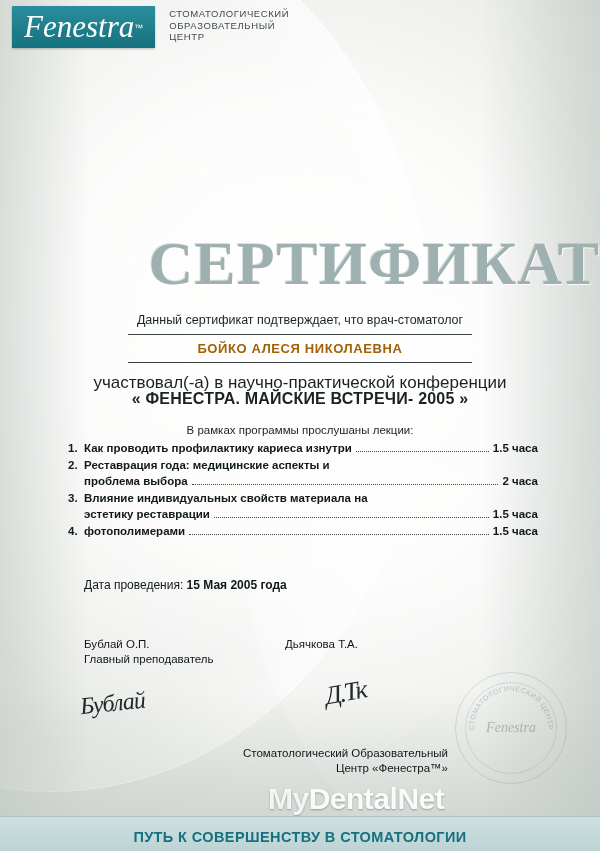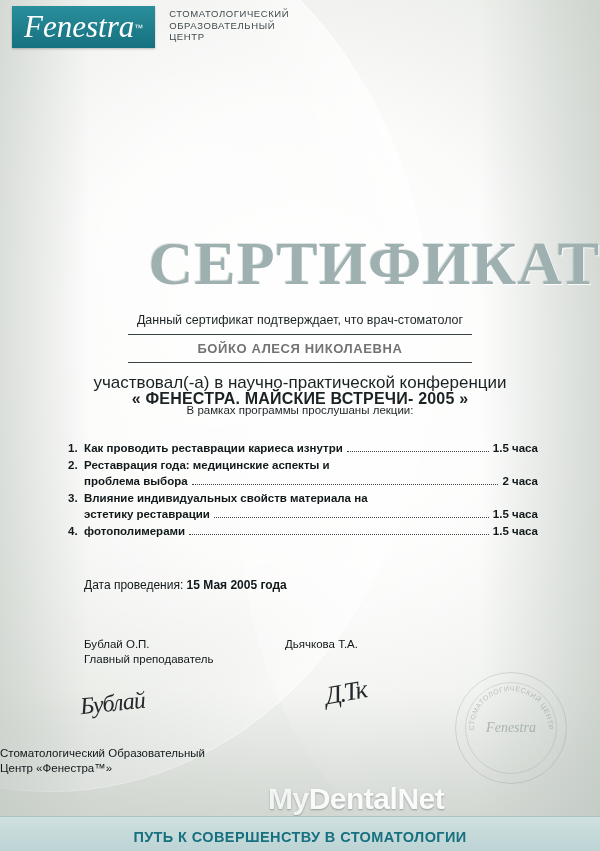--- a/index.html
+++ b/index.html
@@ -146,34 +146,34 @@
     display: inline-block;
     border-top: 1px solid #3a4446;
     border-bottom: 1px solid #3a4446;
     padding: 4px 22px 5px 22px;
     min-width: 300px;
   }
   .name-text {
     font-size: 13px;
     font-weight: bold;
     letter-spacing: 0.6px;
-    color: #737373;
+    color: #a16207;
   }
   .participated {
     top: 373px;
     font-size: 17px;
   }
   .conference {
     top: 390px;
     font-size: 16px;
     font-weight: bold;
     letter-spacing: 0.2px;
   }
   .program-head {
-    top: 404px;
+    top: 424px;
     font-size: 11.5px;
   }
 
   
   .lectures {
     position: absolute;
     top: 440px;
     left: 68px;
     width: 470px;
   }
@@ -296,24 +296,25 @@
     fill: rgba(100,118,115,0.7);
     letter-spacing: 0.6px;
   }
 
   
   .footer-org {
     position: absolute;
     top: 746px;
     left: 0;
     width: 420px;
-    text-align: left;
+    text-align: right;
     font-size: 11.5px;
     line-height: 15px;
     color: #10181a;
+    padding-left: 28px;
   }
 
   
   .watermark {
     position: absolute;
     left: 268px;
     top: 782px;
     font-family: "Liberation Sans", sans-serif;
     font-size: 30px;
     font-weight: bold;
@@ -384,21 +385,21 @@
   <div class="line-center participated">участвовал(-а) в научно-практической конференции</div>
   <div class="line-center conference">« ФЕНЕСТРА. МАЙСКИЕ ВСТРЕЧИ- 2005 »</div>
   <div class="line-center program-head">В рамках программы прослушаны лекции:</div>
 
   <div class="lectures">
 
     <div class="lecture">
       <span class="lec-num">1.</span>
       <span class="lec-body">
         <span class="lec-row">
-          <span class="lec-text">Как проводить реставрации кариеса изнутри</span>
+          <span class="lec-text">Как проводить профилактику кариеса изнутри</span>
           <span class="dots"></span>
           <span class="lec-hours">1.5 часа</span>
         </span>
       </span>
     </div>
 
     <div class="lecture">
       <span class="lec-num">2.</span>
       <span class="lec-body">
         <span class="lec-text-wrap">Реставрация года: медицинские аспекты и</span>

